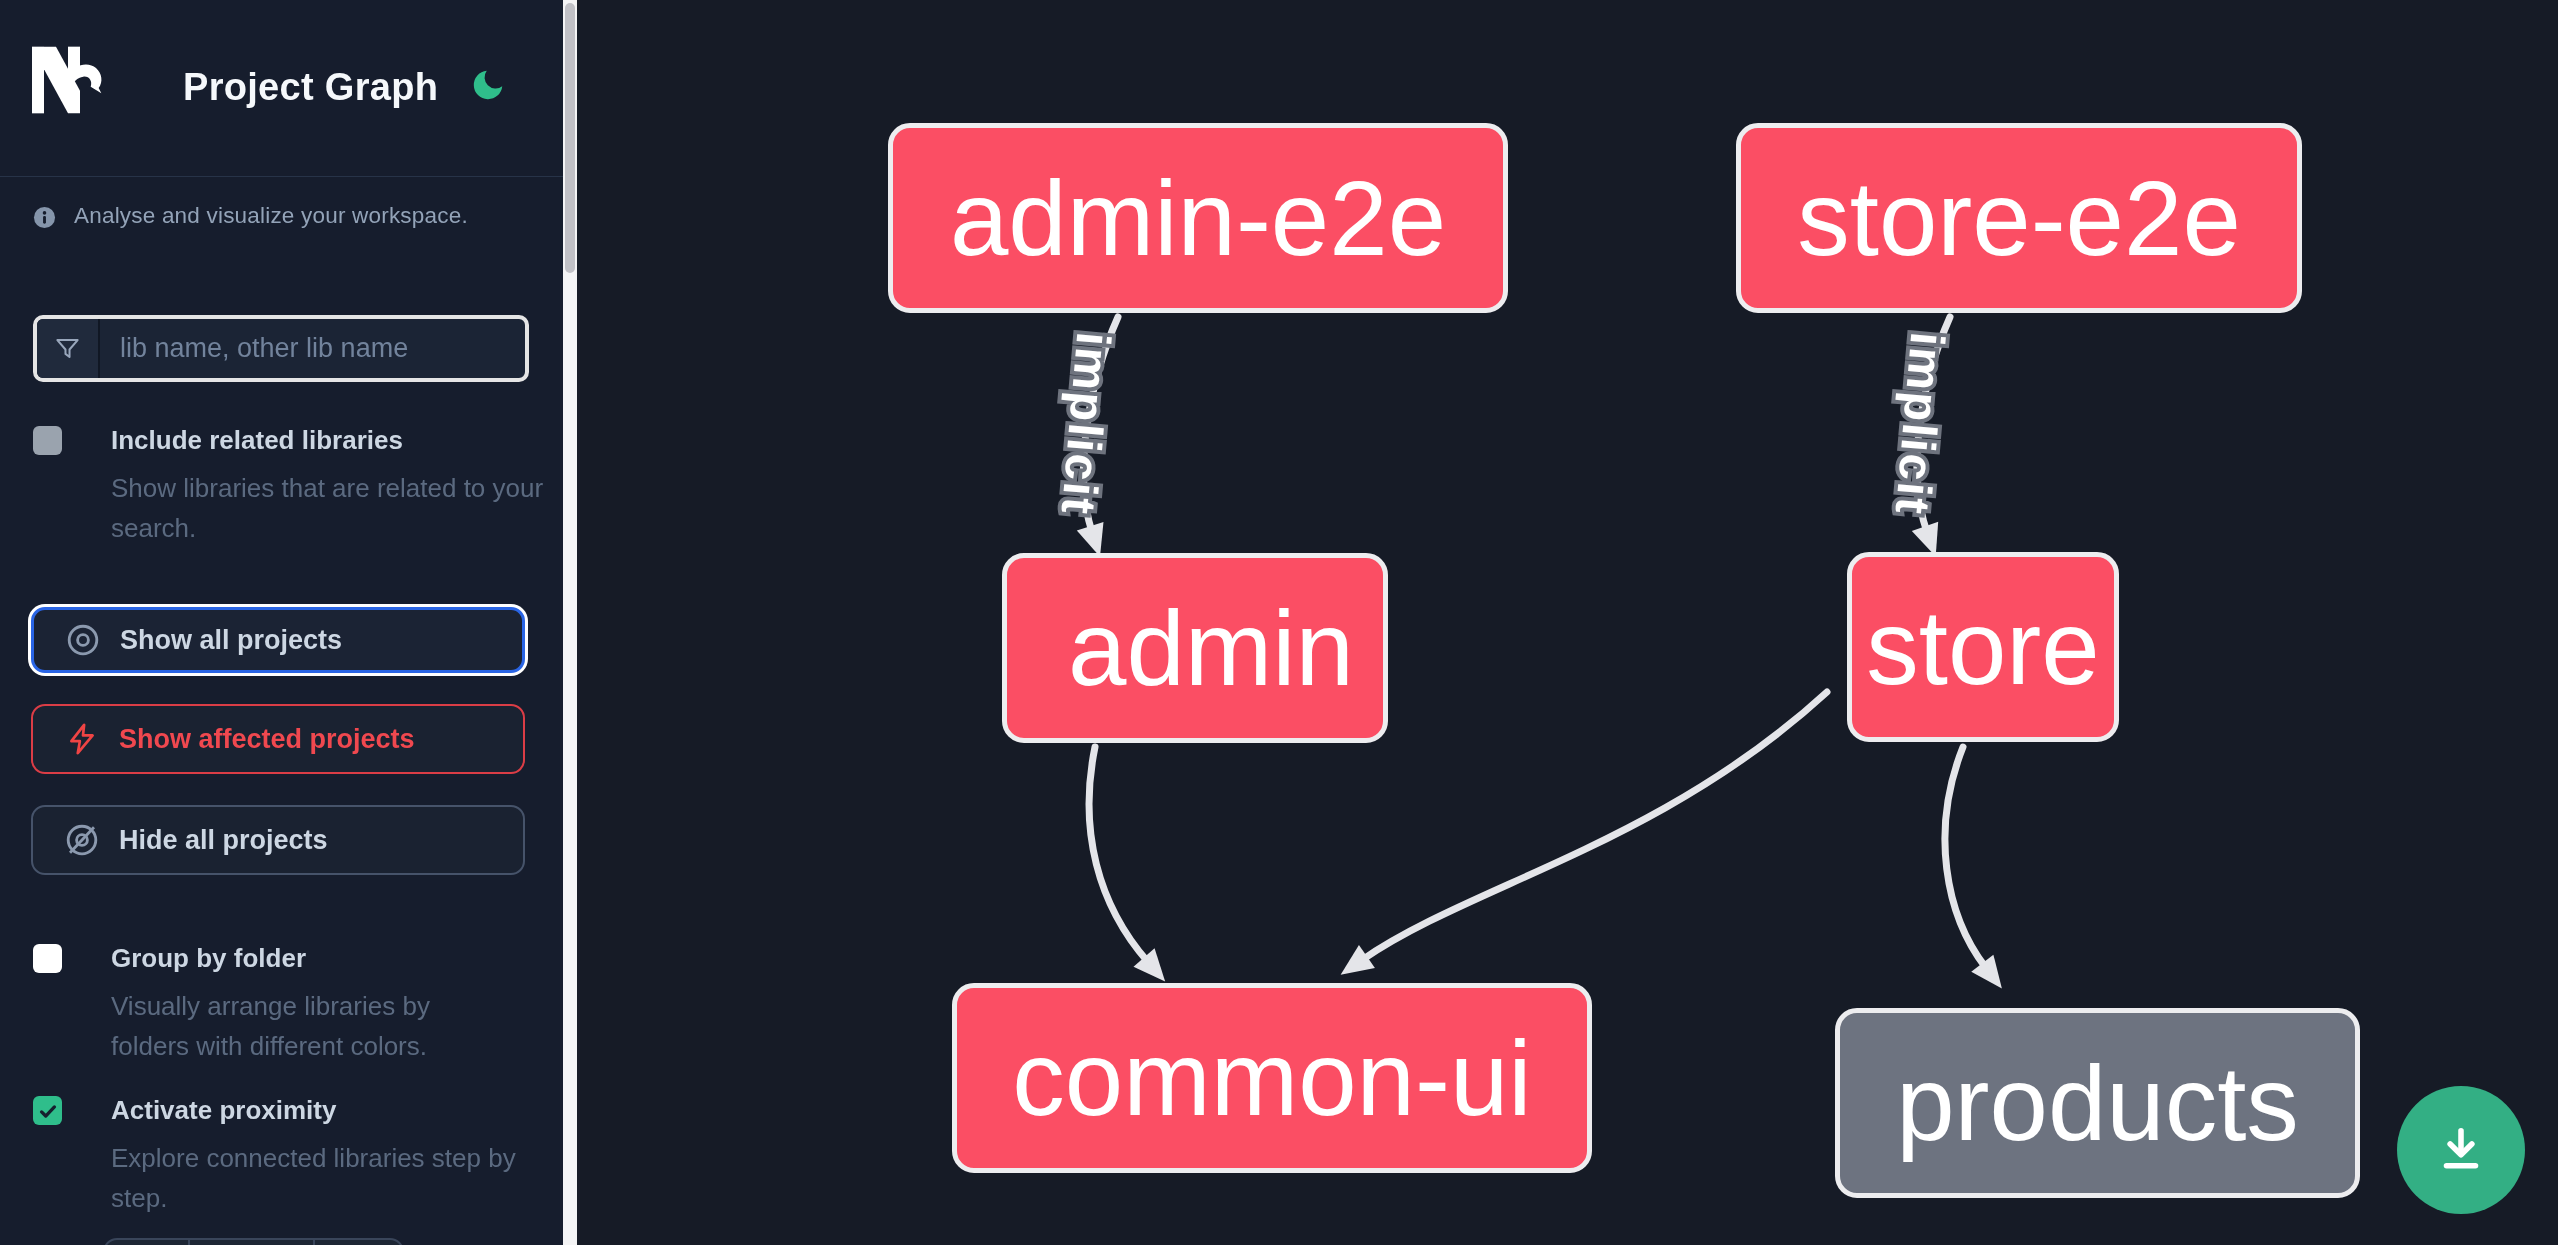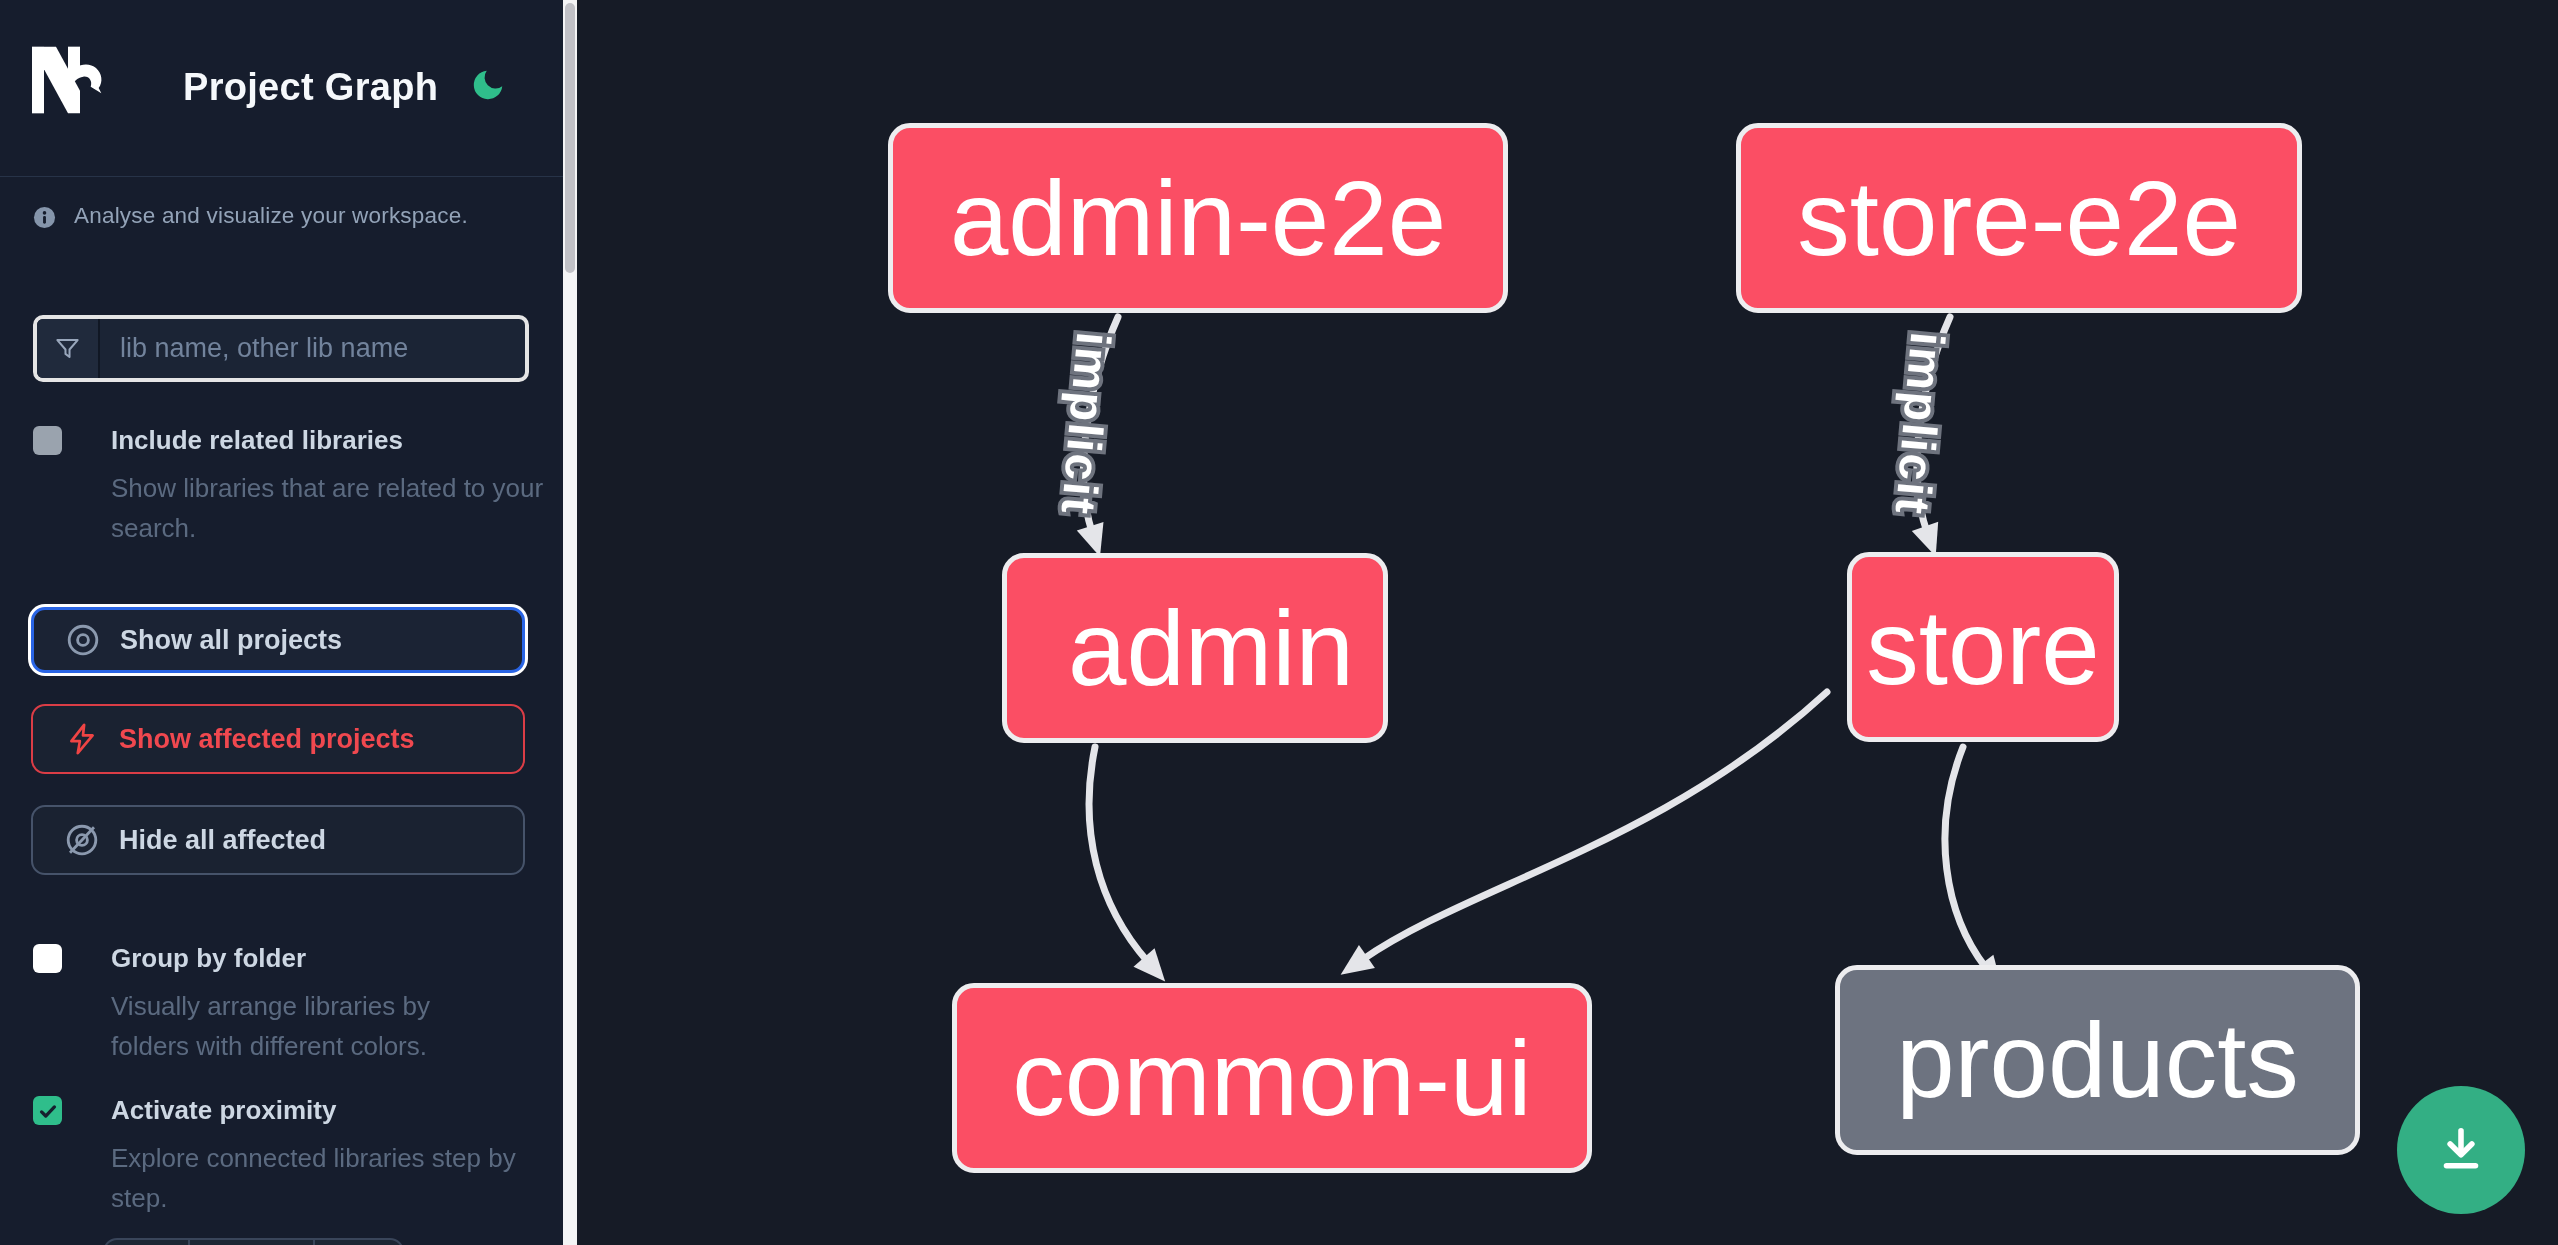--- a/index.html
+++ b/index.html
@@ -97,21 +97,21 @@
           <text class="edge-label" text-anchor="middle" dominant-baseline="central" transform="translate(1086,424) rotate(95)">implicit</text>
           <text class="edge-label" text-anchor="middle" dominant-baseline="central" transform="translate(1920,424) rotate(95)">implicit</text>
         </g>
     </svg>
     <div id="node-group">
         <div class="node affected" style="left: 868px; top: 123px; width: 620px; height: 190px;">admin-e2e</div>
         <div class="node affected" style="left: 1716px; top: 123px; width: 566px; height: 190px;">store-e2e</div>
         <div class="node affected" style="left: 982px; top: 553px; width: 386px; height: 190px; padding-left: 32px;">admin</div>
         <div class="node affected" style="left: 1827px; top: 552px; width: 272px; height: 190px;">store</div>
         <div class="node affected" style="left: 932px; top: 983px; width: 640px; height: 190px;">common-ui</div>
-        <div class="node normal" style="left: 1815px; top: 965px; width: 525px; height: 190px;">products</div>
+        <div class="node normal" style="left: 1815px; top: 1008px; width: 525px; height: 190px;">products</div>
       </div>
   </div>
 
   <aside id="sidebar">
 
     <svg id="logo" viewBox="0 0 108 100">
       <g fill="#fff">
         <rect x="0" y="0" width="18" height="100"></rect>
         <polygon points="18,0 36,0 72,66 72,100 54,100 18,34"></polygon>
         <rect x="54" y="0" width="18" height="42"></rect>
@@ -173,21 +173,21 @@
     </button>
 
     <button class="side-btn" id="btn-hide">
       <span class="ic">
         <svg width="36" height="36" viewBox="0 0 24 24" fill="none" stroke="#8b99ae" stroke-width="1.9">
           <circle cx="12" cy="12" r="9.2"></circle>
             <circle cx="12" cy="12" r="3.6"></circle>
           <line x1="4" y1="20.5" x2="20" y2="3.5"></line>
         </svg>
       </span>
-      <span>Hide all affected</span>
+      <span>Hide all projects</span>
     </button>
 
     <div class="cb-block" id="cb2">
       <span class="cb-box white"></span>
       <div class="cb-label">Group by folder</div>
       <div class="cb-desc">Visually arrange libraries by folders with different colors.</div>
     </div>
 
     <div class="cb-block" id="cb3">
       <span class="cb-box green">

